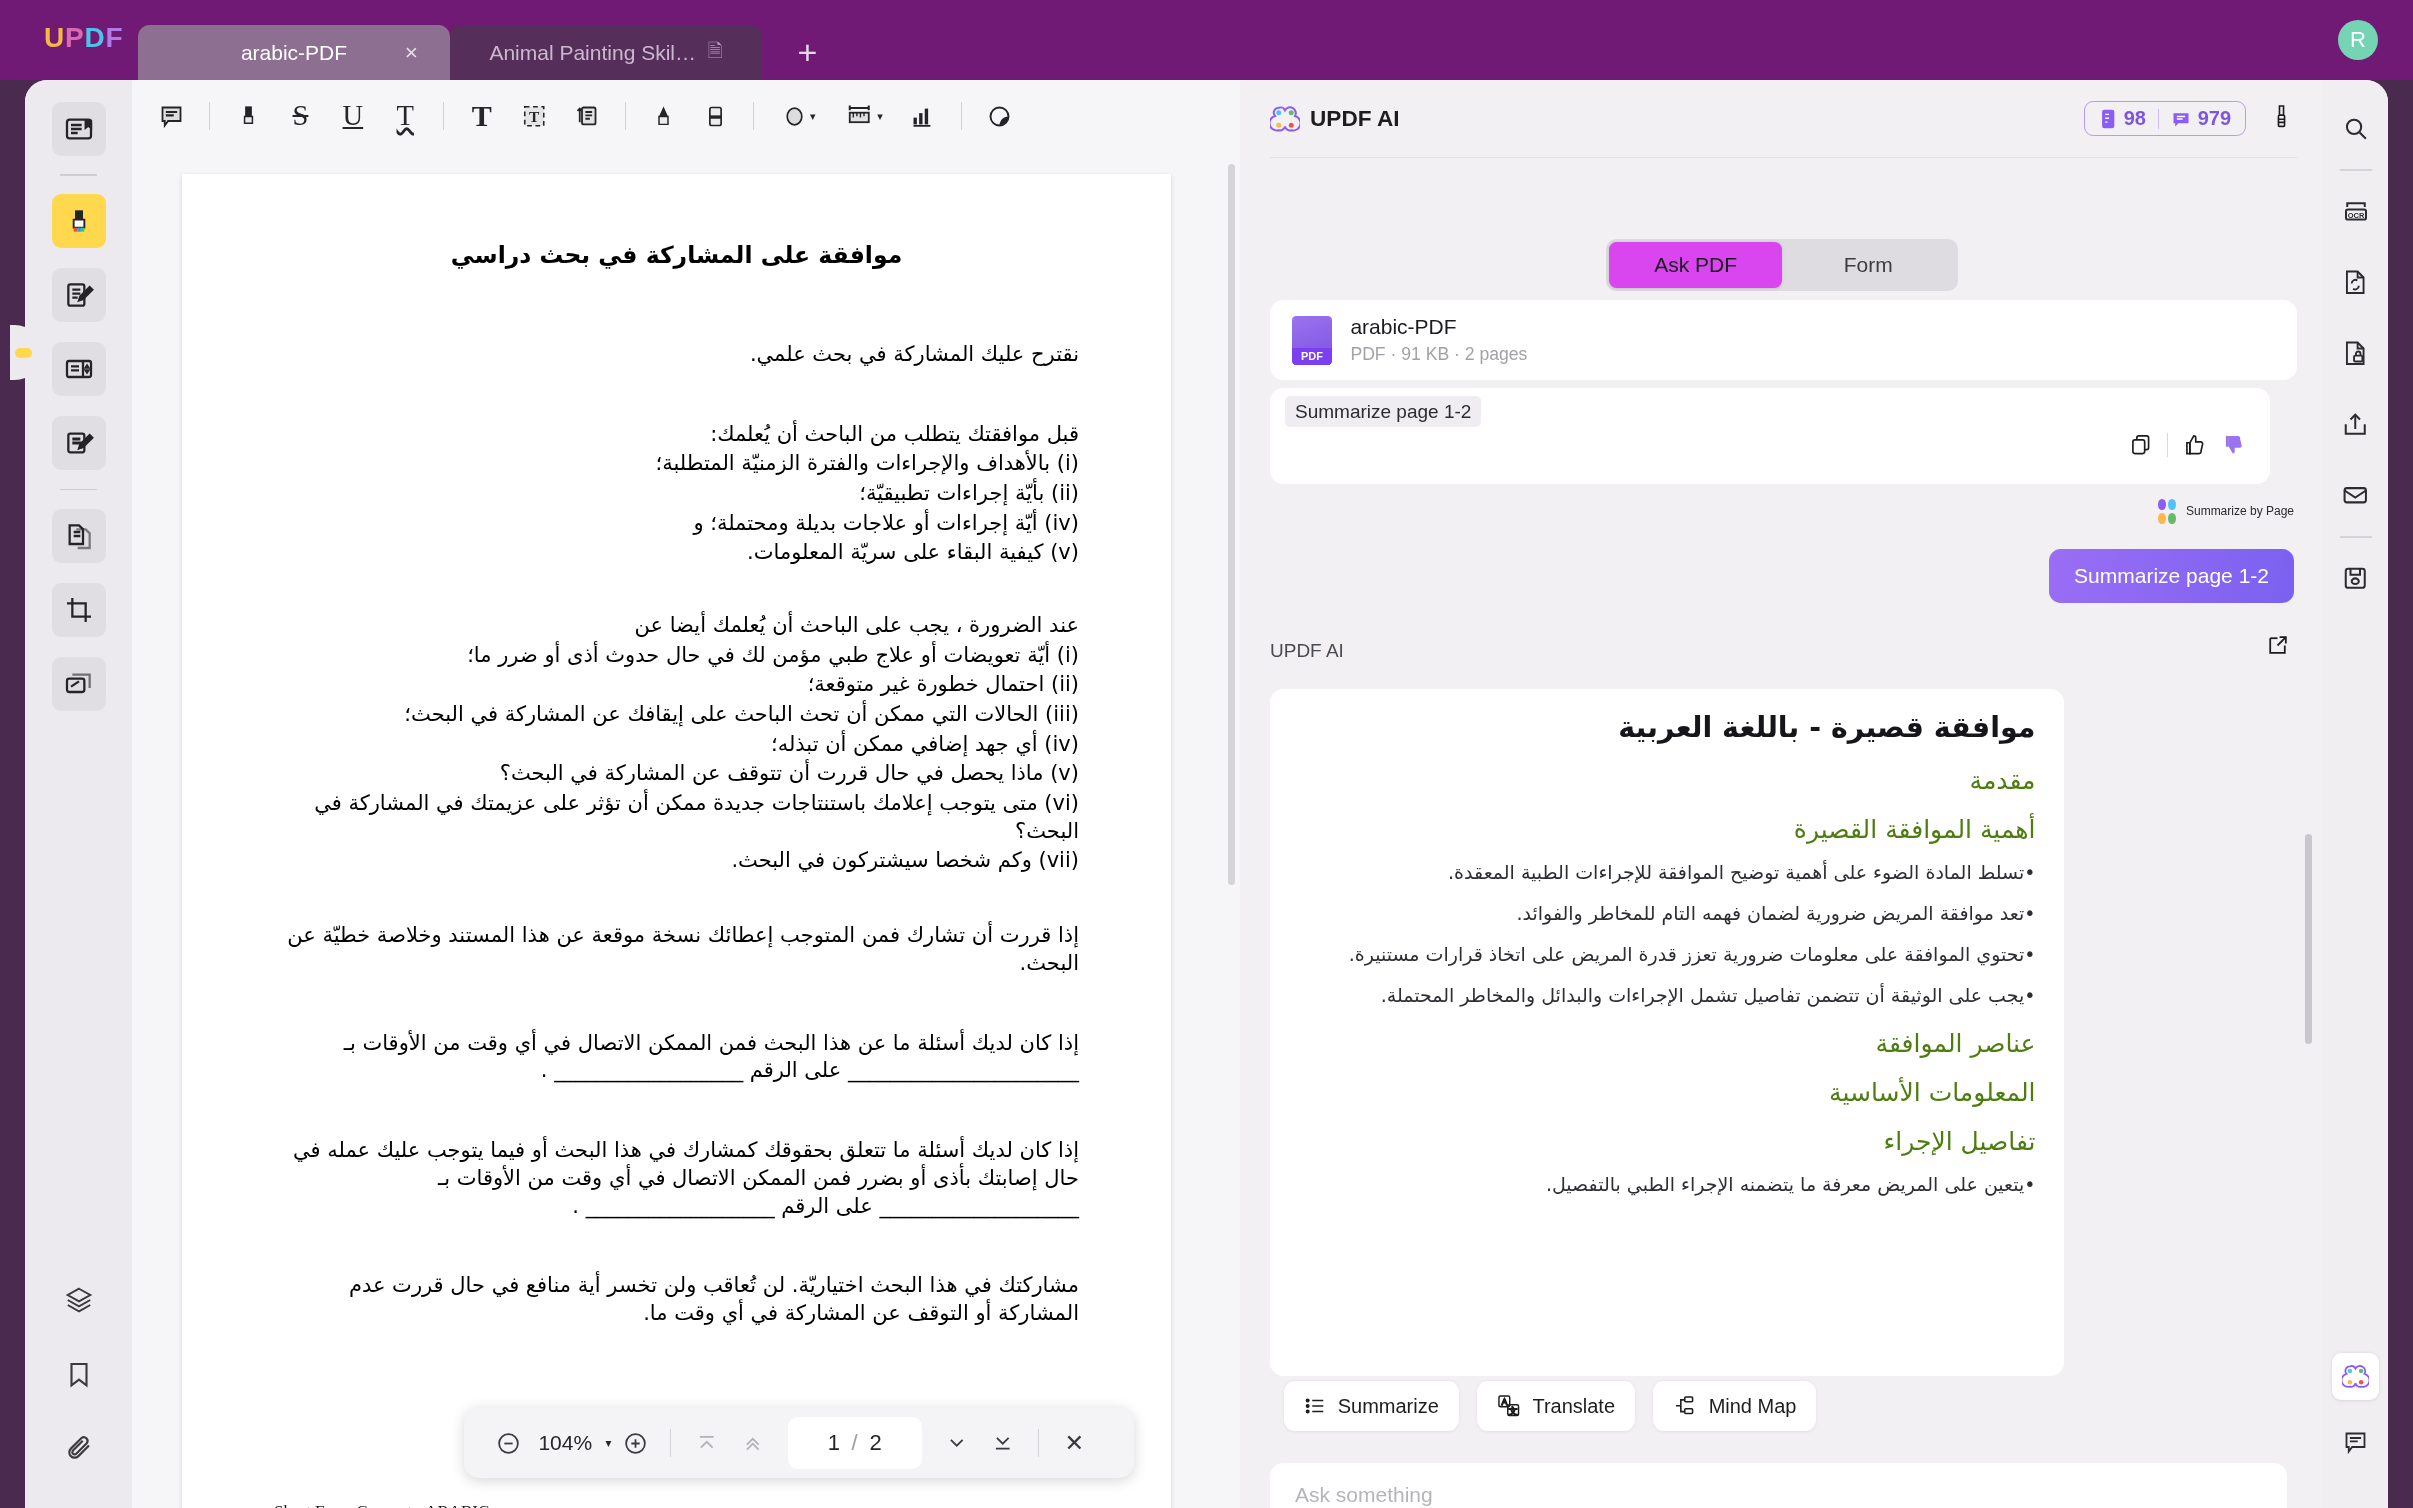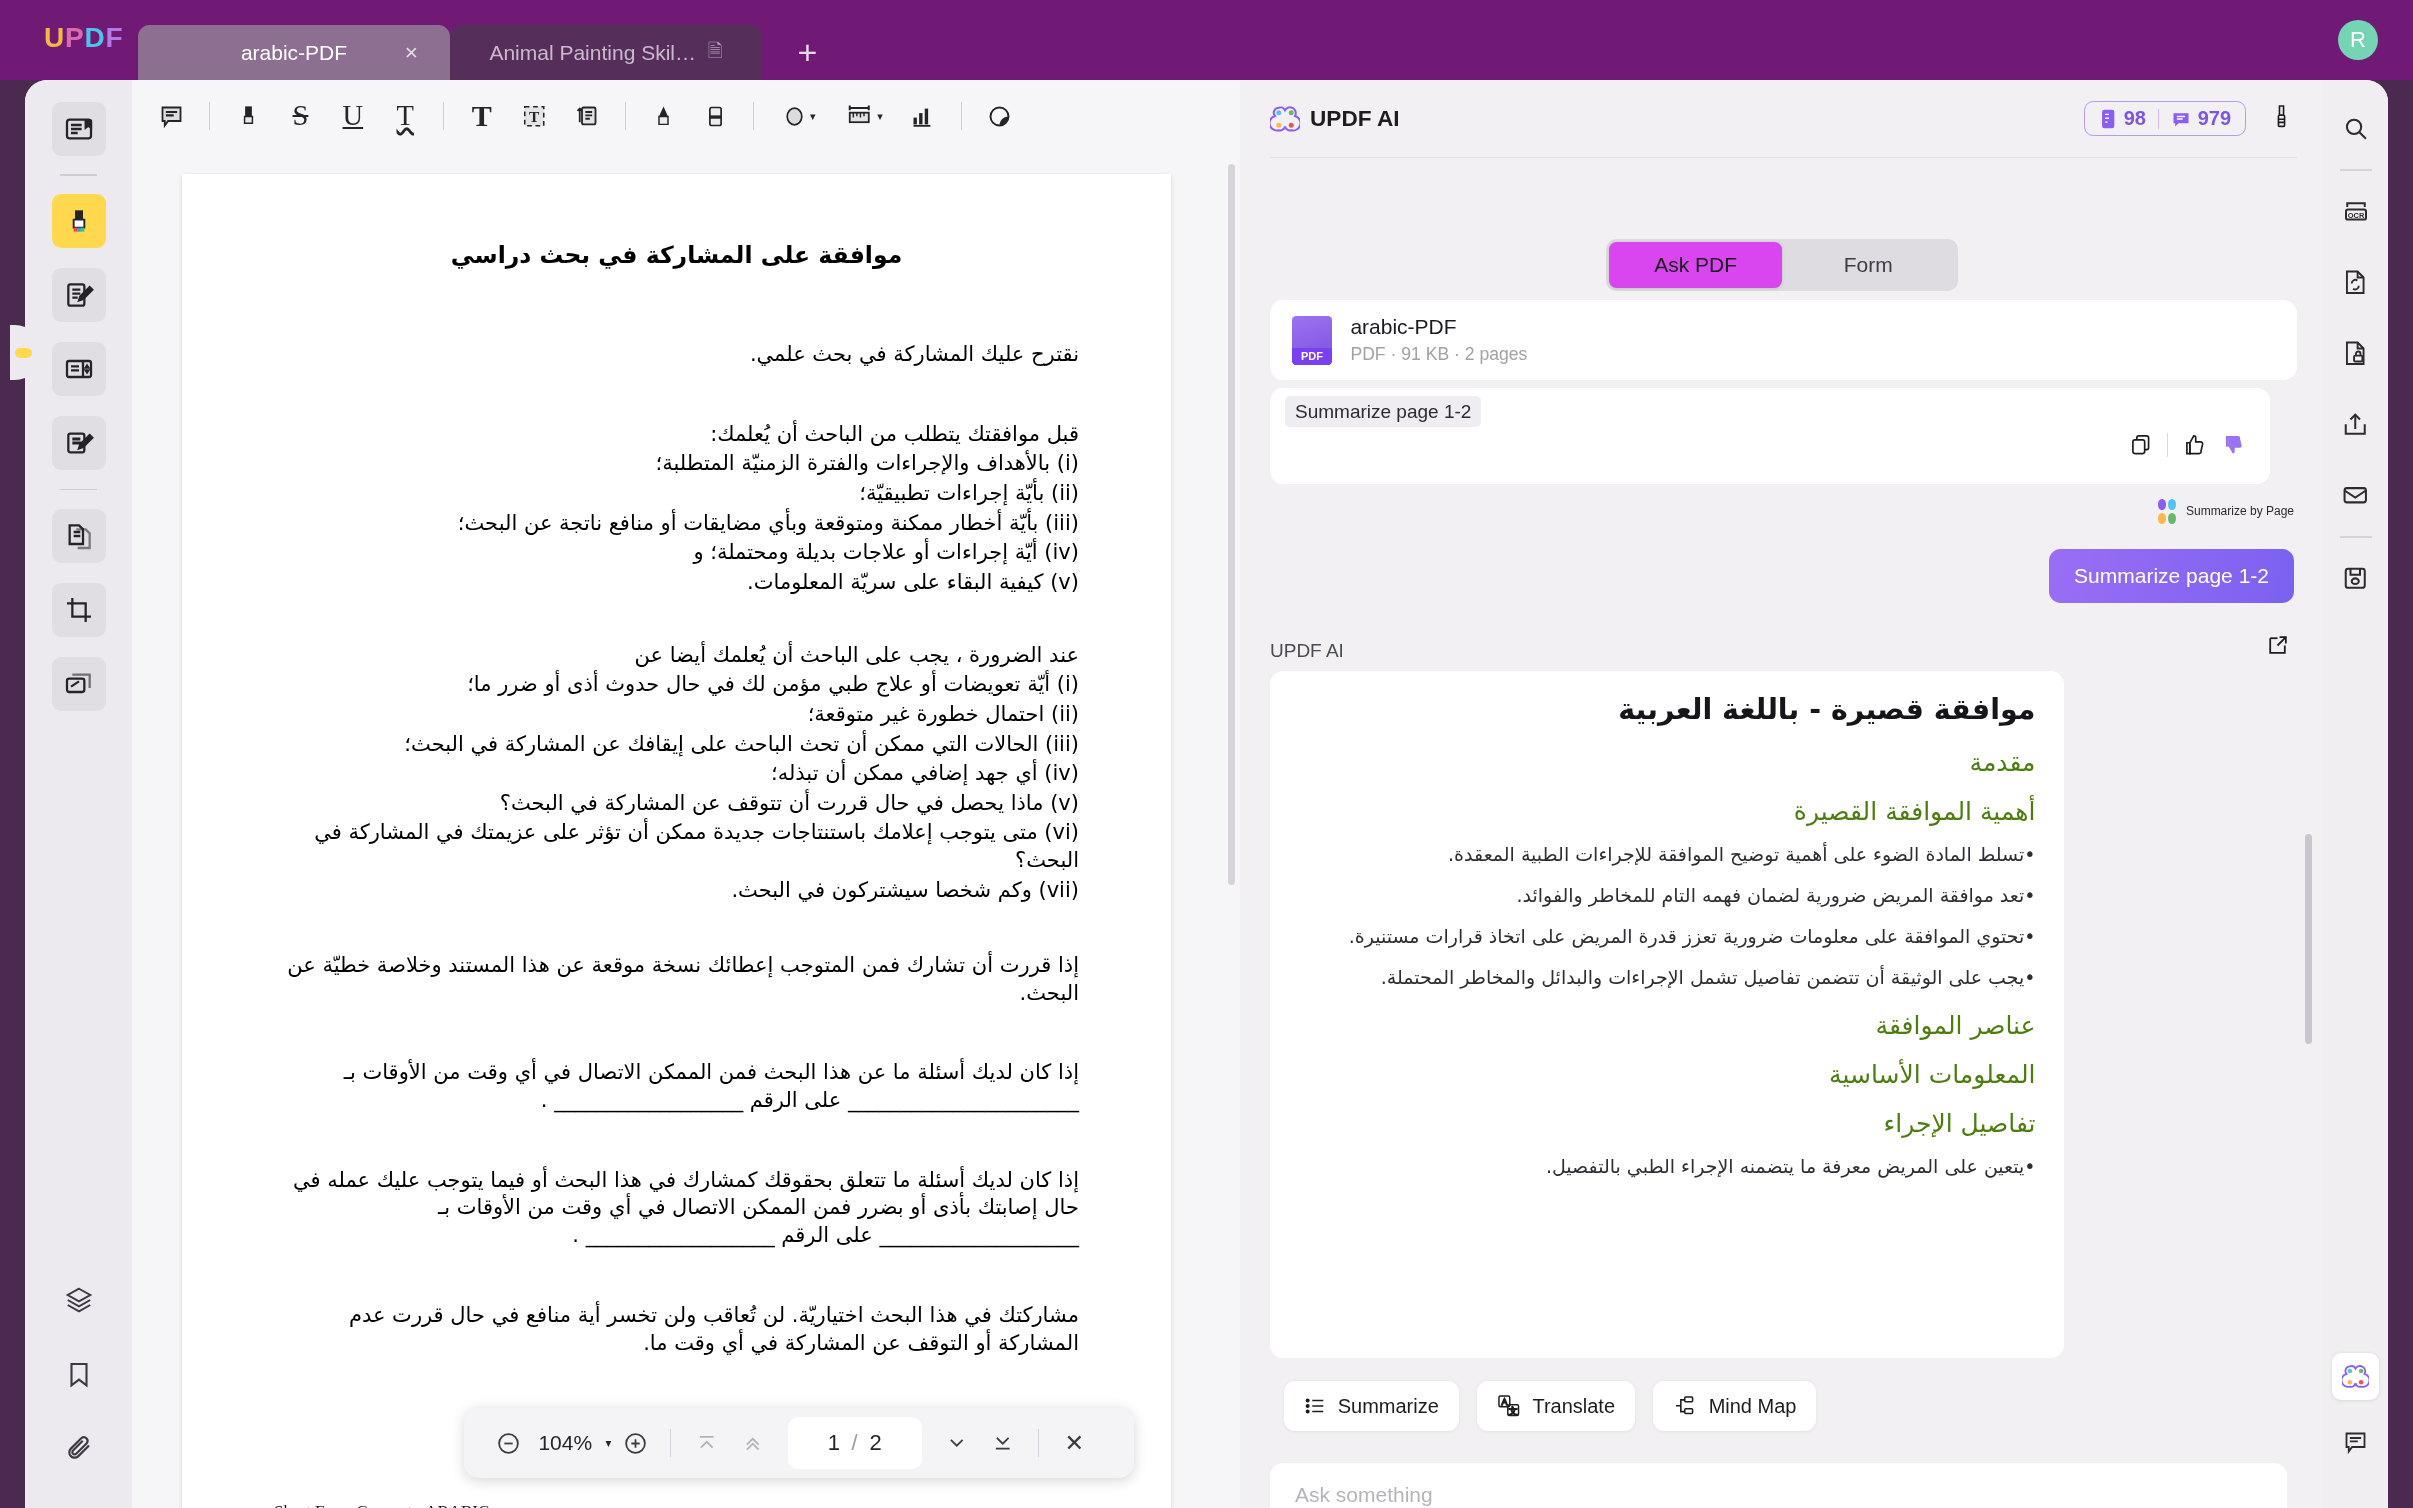--- a/index.html
+++ b/index.html
@@ -225,21 +225,21 @@
   .user-bubble {
     position: absolute; right: 30px; top: 469px;
     background: linear-gradient(100deg,#9a6ef5,#7b61f0);
     color:#fff; font-size: 21px; padding: 15px 25px; border-radius: 11.7px;
   }
 
   .resp-label { position:absolute; left:30px; top: 560px; font-size:19px; color:#4a4a52; }
   .resp-open { position:absolute; right:34px; top: 553px; color:#1d1d20; }
 
   .resp-card {
-    position: absolute; left: 30px; top: 591px; width: 794px; height: 687px;
+    position: absolute; left: 30px; top: 609px; width: 794px; height: 687px;
     background: #fff; border-radius: 13.4px; padding: 22px 28.5px 0 28.5px; overflow: hidden;
   }
   .r-h1 { font-size: 28.5px; font-weight: bold; color:#16161a; margin-bottom: 22px; }
   .r-h2 { font-size: 25px; font-weight: normal; color:#4d7c0f; margin: 20px 0 15px 0; }
   .r-bullet { font-size: 19px; line-height: 1.45; color:#2d2d33; margin-bottom: 13.4px; }
   .ai-scrollbar {
     position: absolute; right: 11.7px; top: 754px; width: 7.5px; height: 210px;
     background: #c9c7cd; border-radius: 4.2px;
   }
 
@@ -481,21 +481,20 @@
 
       <div class="pdf-scroll">
         <div class="pdf-page ar">
           <div class="pdf-title">موافقة على المشاركة في بحث دراسي</div>
           <div class="pdf-p">نقترح عليك المشاركة في بحث علمي.</div>
 
           <div class="pdf-list">
             <div>قبل موافقتك يتطلب من الباحث أن يُعلمك:</div>
             <div>(i) بالأهداف والإجراءات والفترة الزمنيّة المتطلبة؛</div>
             <div>(ii) بأيّة إجراءات تطبيقيّة؛</div>
-            <div>(iii) بأيّة أخطار ممكنة ومتوقعة وبأي مضايقات أو منافع ناتجة عن البحث؛</div>
             <div>(iv) أيّة إجراءات أو علاجات بديلة ومحتملة؛ و</div>
             <div>(v) كيفية البقاء على سريّة المعلومات.</div>
           </div>
 
           <div class="pdf-list" style="margin-top:45px;">
             <div>عند الضرورة ، يجب على الباحث أن يُعلمك أيضا عن</div>
             <div>(i) أيّة تعويضات أو علاج طبي مؤمن لك في حال حدوث أذى أو ضرر ما؛</div>
             <div>(ii) احتمال خطورة غير متوقعة؛</div>
             <div>(iii) الحالات التي ممكن أن تحث الباحث على إيقافك عن المشاركة في البحث؛</div>
             <div>(iv) أي جهد إضافي ممكن أن تبذله؛</div>

